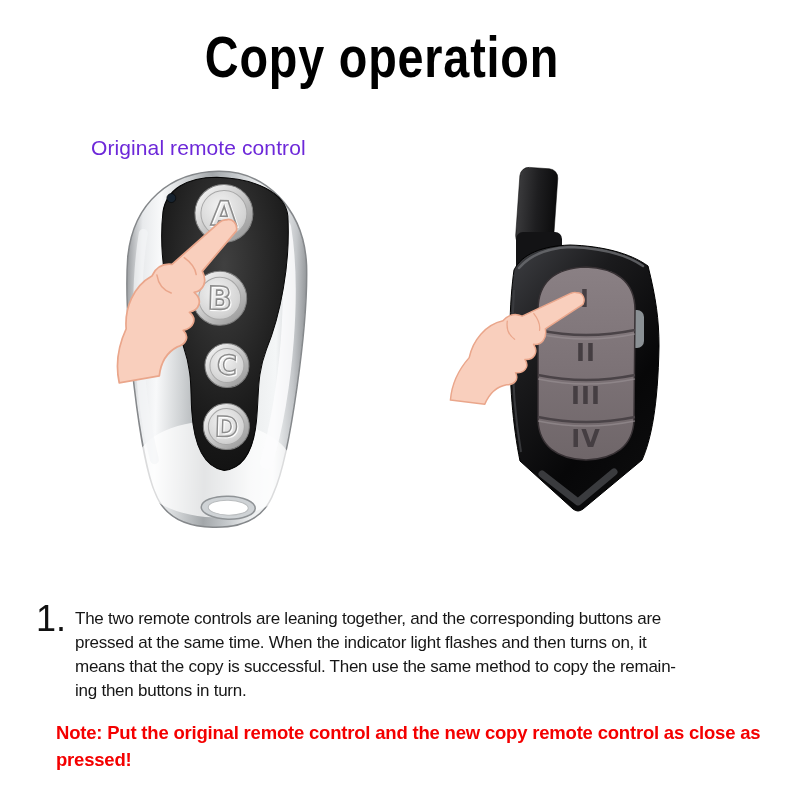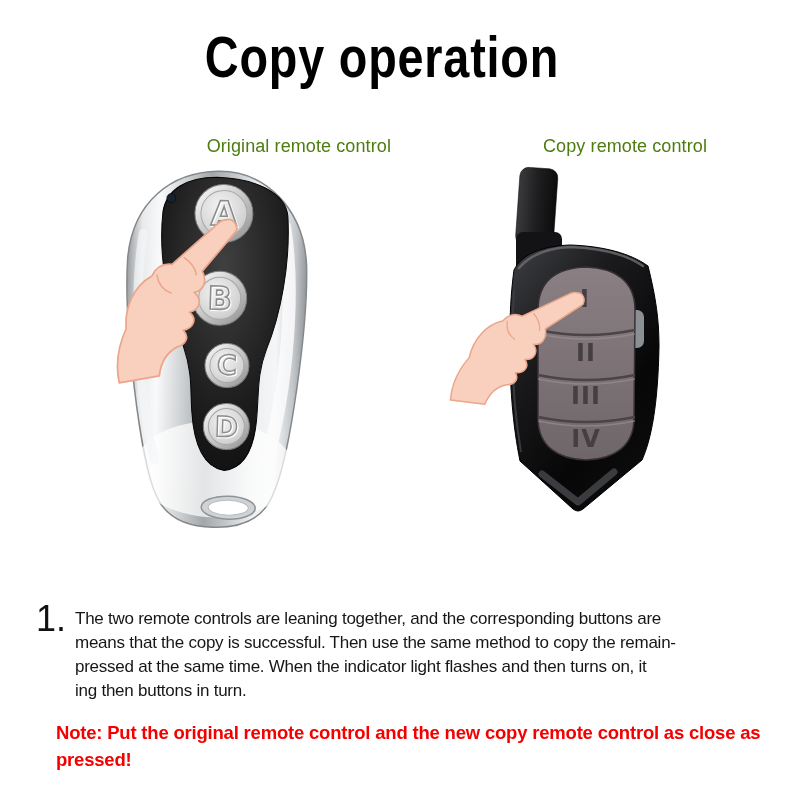--- a/index.html
+++ b/index.html
@@ -6,22 +6,22 @@
   .canvas {
     position:relative; width:764px; height:800px; background:#ffffff;
     font-family:"Liberation Sans", sans-serif; overflow:hidden;
   }
   .title {
     position:absolute; top:24px; left:0; right:0; text-align:center;
     font-size:57px; font-weight:bold; color:#000; letter-spacing:1px;
     transform:scaleX(0.82); transform-origin:center; white-space:nowrap;
   }
   .col-label {
-    position:absolute; top:136px; width:300px; text-align:right;
-    font-size:18px; color:#4d7c0f; letter-spacing:0.1px;
+    position:absolute; top:136px; width:300px; text-align:left;
+    font-size:21px; color:#6d28d9; letter-spacing:0.1px;
   }
   .col-label.left  { left:91px; }
   .col-label.right { left:407px; }
   .remote-svg { position:absolute; }
   #left-remote  { left:55px;  top:163px; transform:rotate(1.5deg); }
   #right-remote { left:430px; top:158px; }
   .instructions { position:absolute; left:36px; top:598px; color:#161616; }
   .step-num {
     position:absolute; left:0; top:0; font-size:36px; font-weight:400; color:#111;
   }
@@ -38,21 +38,20 @@
   svg text { font-family:"DejaVu Sans", "Liberation Sans", sans-serif; }
 </style>
 </head>
 <body>
 
 <div class="canvas">
 
   <div class="title">Copy operation</div>
 
   <div class="col-label left">Original remote control</div>
-  <div class="col-label right">Copy remote control</div>
 
   <svg id="left-remote" class="remote-svg" width="300" height="400" viewBox="0 0 300 400">
     <defs>
       <linearGradient id="chromeBody" x1="0" y1="0" x2="1" y2="0">
         <stop offset="0" stop-color="#9b9ea1"></stop>
         <stop offset="0.08" stop-color="#e8eaec"></stop>
         <stop offset="0.18" stop-color="#f8f9fa"></stop>
         <stop offset="0.32" stop-color="#cfd2d4"></stop>
         <stop offset="0.46" stop-color="#a3a7aa"></stop>
         <stop offset="0.58" stop-color="#c2c6c9"></stop>
@@ -195,22 +194,22 @@
                C 17,65 7,69 -1,77 L -32,60 C -24,44 -12,34 2,27
                C 12,12 30,2 48,5 C 56,1 63,3 68,8 L 123,5 C 127,5 128,6 129,7 Z" fill="#f9cfbd" stroke="#eaa68b" stroke-width="1.5" stroke-linejoin="round"></path>
       <path d="M 80,10 C 82,17 82,23 79,28 M 52,7 C 48,14 48,21 52,27" fill="none" stroke="#eaa68b" stroke-width="1.3" stroke-linecap="round"></path>
     </g>
   </svg>
 
   <div class="instructions">
     <div class="step-num">1.</div>
     <div class="step-lines">
       <div>The two remote controls are leaning together, and the corresponding buttons are</div>
+      <div>pressed at the same time. When the indicator light flashes and then turns on, it</div>
       <div>means that the copy is successful. Then use the same method to copy the remain-</div>
-      <div>pressed at the same time. When the indicator light flashes and then turns on, it</div>
       <div>ing then buttons in turn.</div>
     </div>
   </div>
 
   <div class="note">
     <div>Note: Put the original remote control and the new copy remote control as close as</div>
     <div>pressed!</div>
   </div>
 
 </div>

